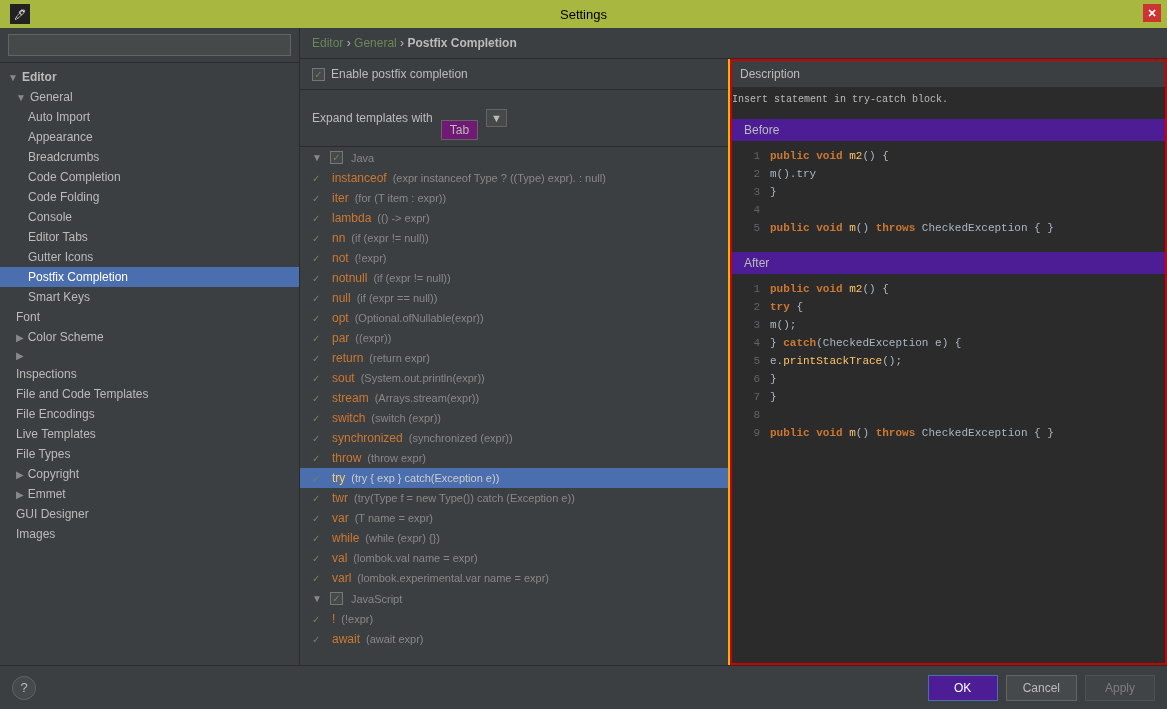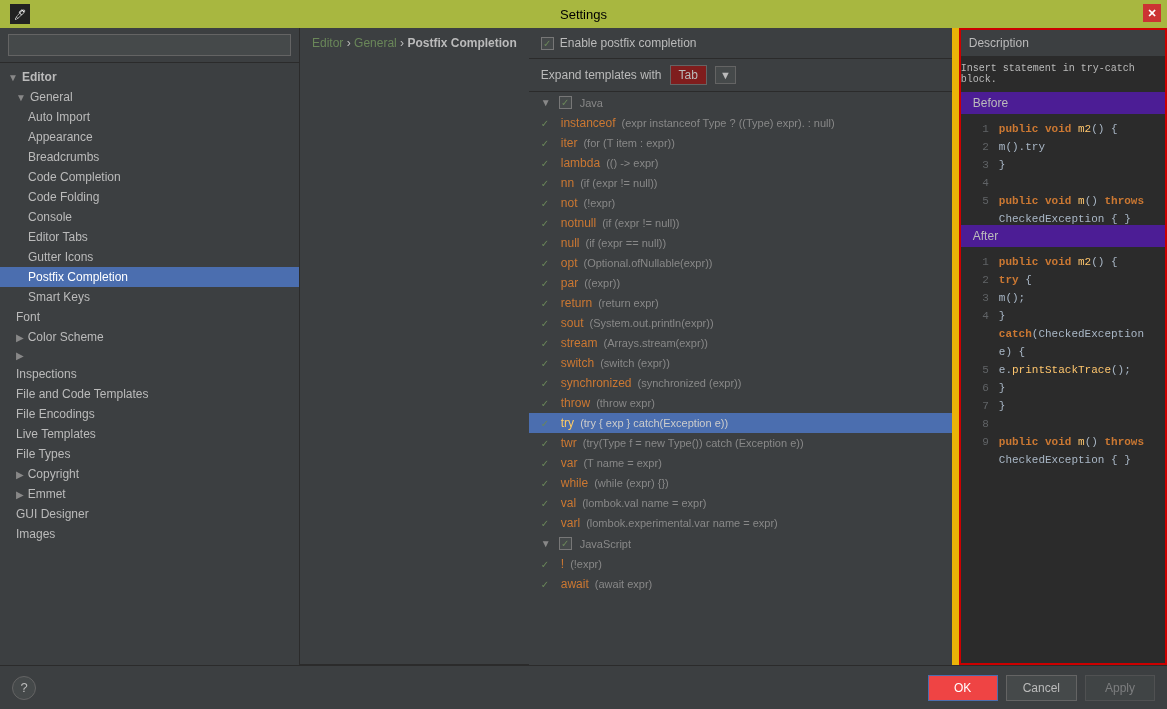--- a/index.html
+++ b/index.html
@@ -101,21 +101,21 @@
     .tree-item.level2 { padding-left: 28px; }
 
     .tree-arrow { margin-right: 4px; font-size: 10px; color: #888; }
     .tree-label { flex: 1; }
     .tree-icon-btn { color: #888; font-size: 10px; margin-left: 4px; opacity: 0; }
 
     
     .right-panel {
       flex: 1;
       display: flex;
-      flex-direction: row;
+      flex-direction: column;
       background: #3c3f41;
       overflow: hidden;
     }
 
     .breadcrumb-bar {
       padding: 8px 12px;
       border-bottom: 1px solid #2b2b2b;
       font-size: 12px;
       color: #bbbbbb;
     }
@@ -124,21 +124,21 @@
 
     .panel-content {
       display: flex;
       flex: 1;
       overflow: hidden;
     }
 
     
     .templates-panel {
       width: 430px;
-      border-right: 7px solid #eab308;
+      border-right: 2px solid #eab308;
       display: flex;
       flex-direction: column;
       overflow: hidden;
     }
 
     .panel-header {
       padding: 8px 12px;
       display: flex;
       align-items: center;
       gap: 8px;
@@ -151,26 +151,27 @@
 
     .expand-row {
       padding: 6px 12px;
       display: flex;
       align-items: center;
       gap: 8px;
       border-bottom: 1px solid #2b2b2b;
       font-size: 12px;
     }
     .tab-btn {
-      background: #7f1d1d;
+      background: #701a75;
       border: 1px solid #646464;
       color: #bbbbbb;
       padding: 2px 8px;
       font-size: 12px;
       cursor: pointer;
+      margin-top: 24px;
     }
     .dropdown-btn {
       background: #45494a;
       border: 1px solid #646464;
       color: #bbbbbb;
       padding: 2px 4px;
       font-size: 11px;
       cursor: pointer;
     }
 
@@ -294,21 +295,21 @@
 
     .btn {
       background: #45494a;
       border: 1px solid #646464;
       color: #bbbbbb;
       padding: 5px 16px;
       font-size: 12px;
       cursor: pointer;
       min-width: 70px;
     }
-    .btn.primary { background: #ef4444; border-color: #4b6eaf; color: #fff; }
+    .btn.primary { background: #4c1d95; border-color: #4b6eaf; color: #fff; }
     .btn.disabled { opacity: 0.5; cursor: default; }
 
     ::-webkit-scrollbar { width: 6px; height: 6px; }
     ::-webkit-scrollbar-track { background: #3c3f41; }
     ::-webkit-scrollbar-thumb { background: #606366; }
   </style>
 </head>
 <body>
 
 <div class="title-bar">

